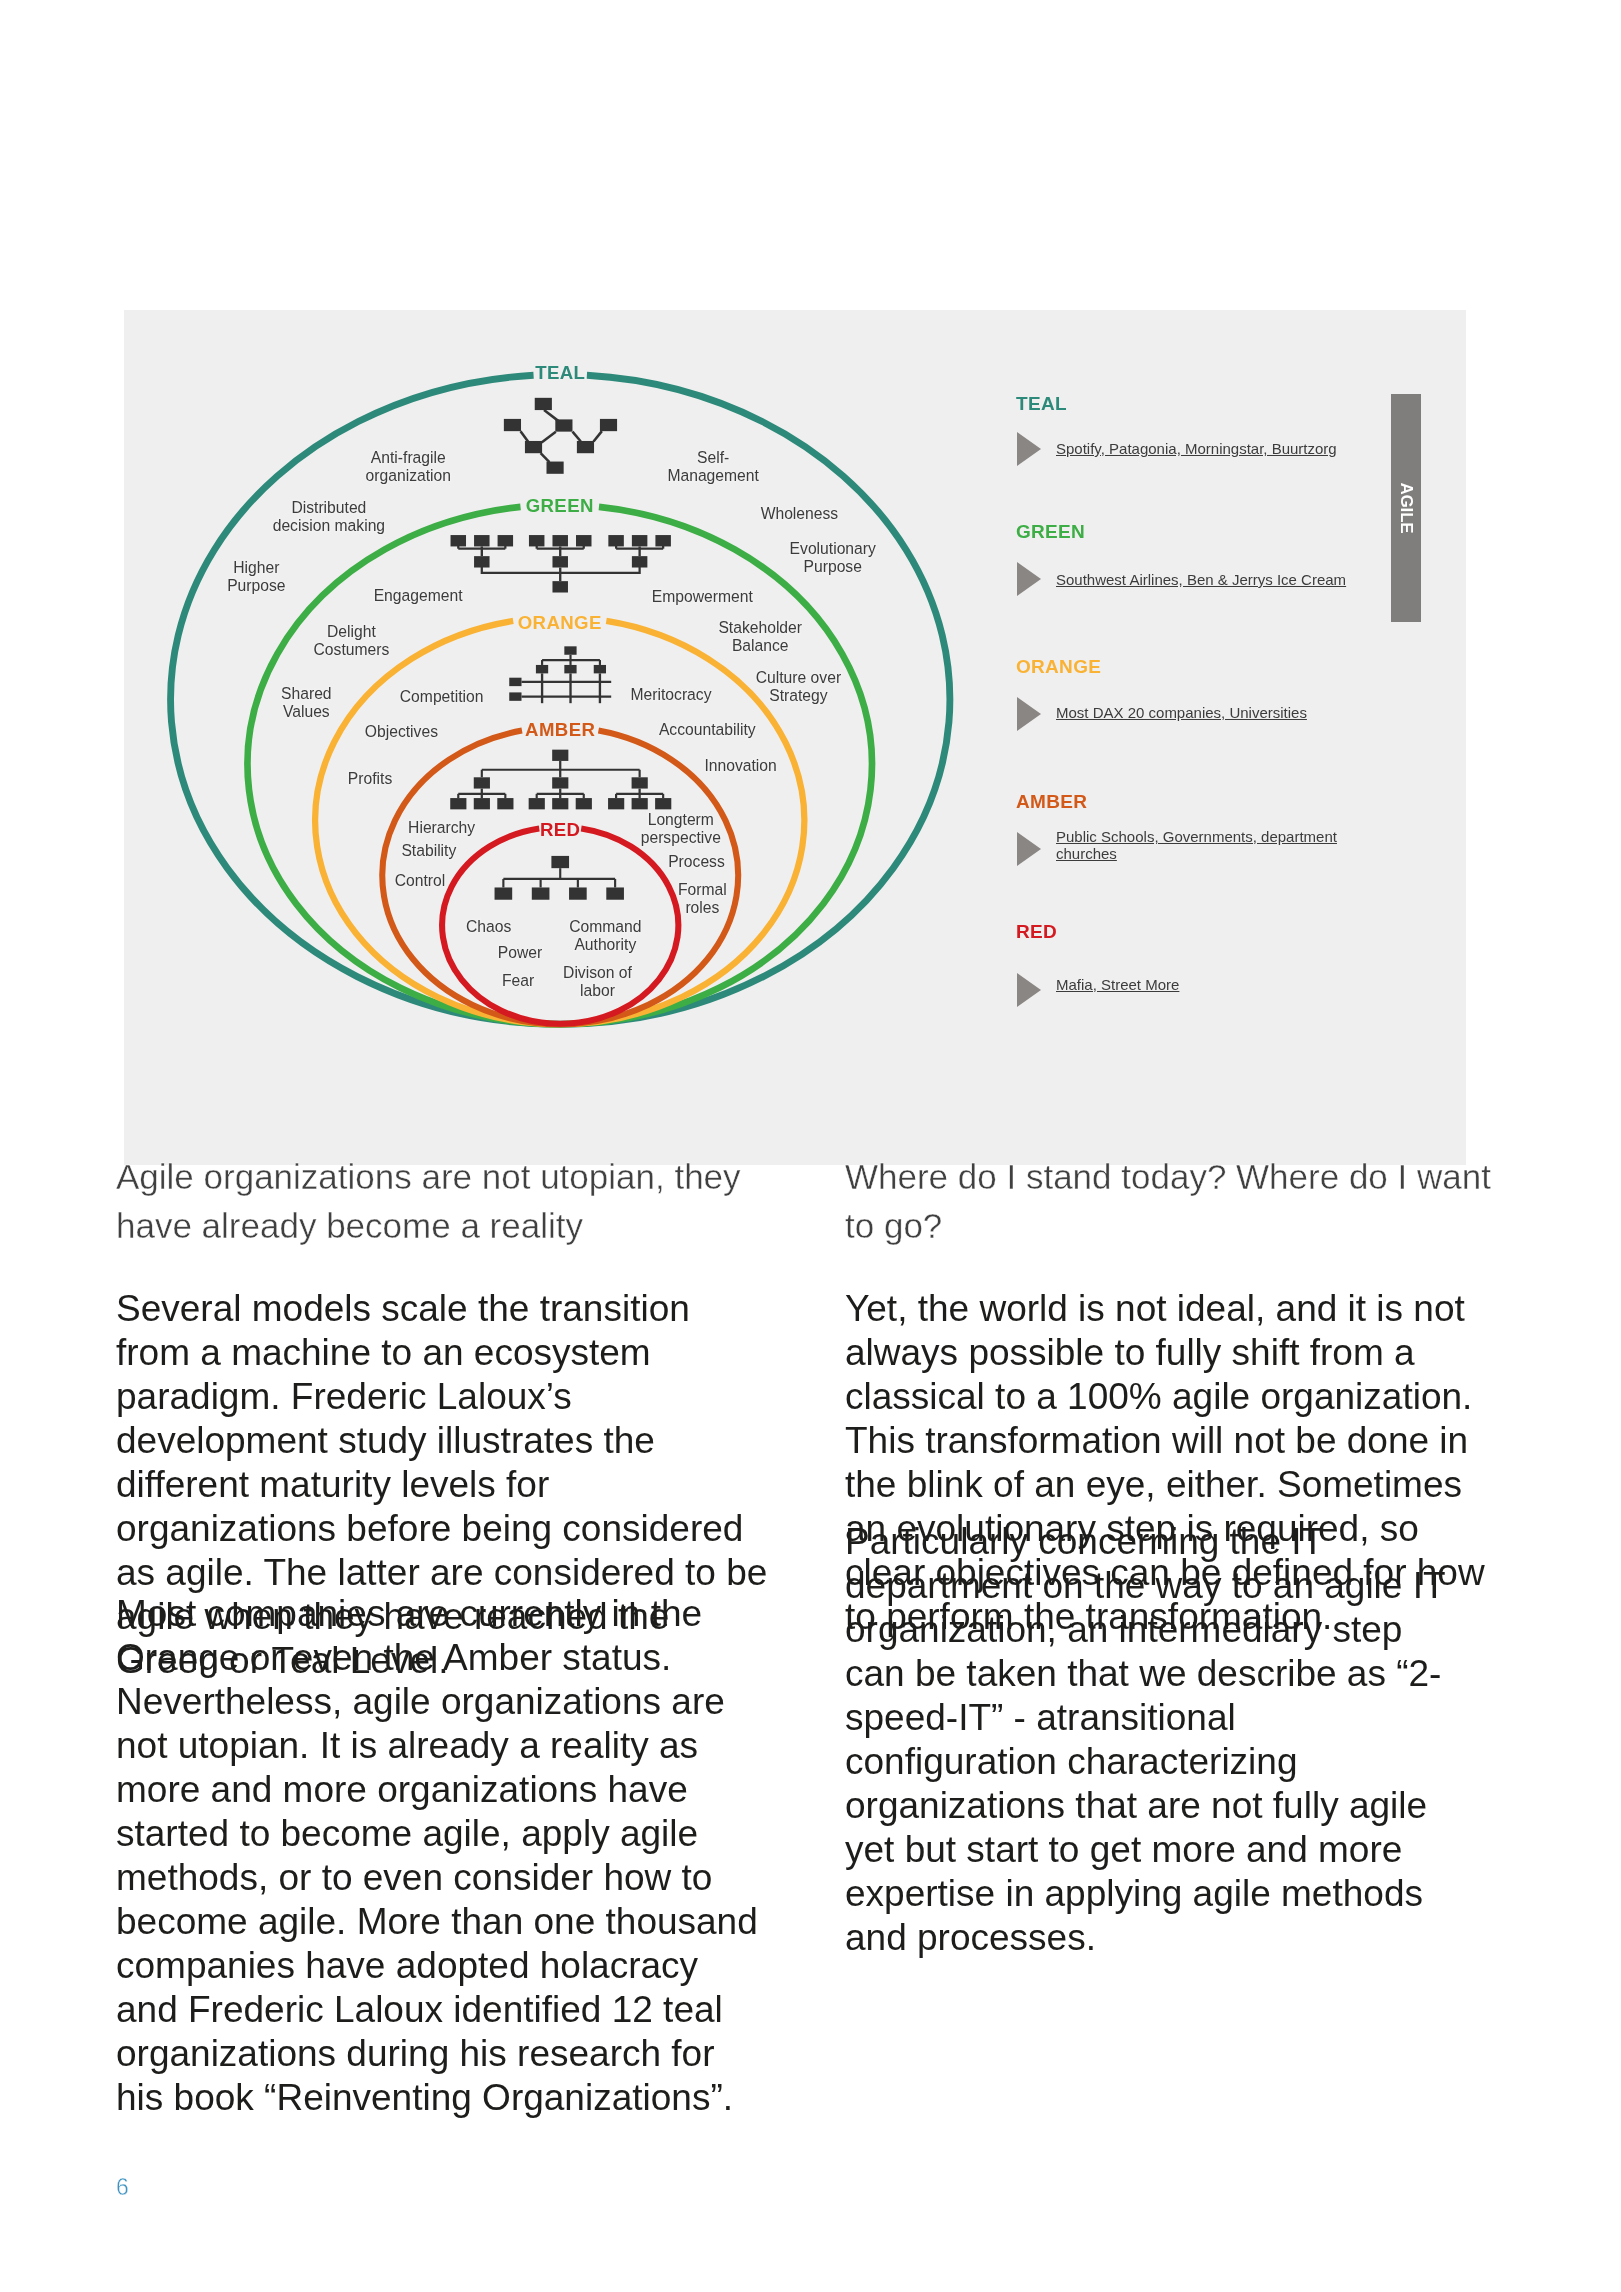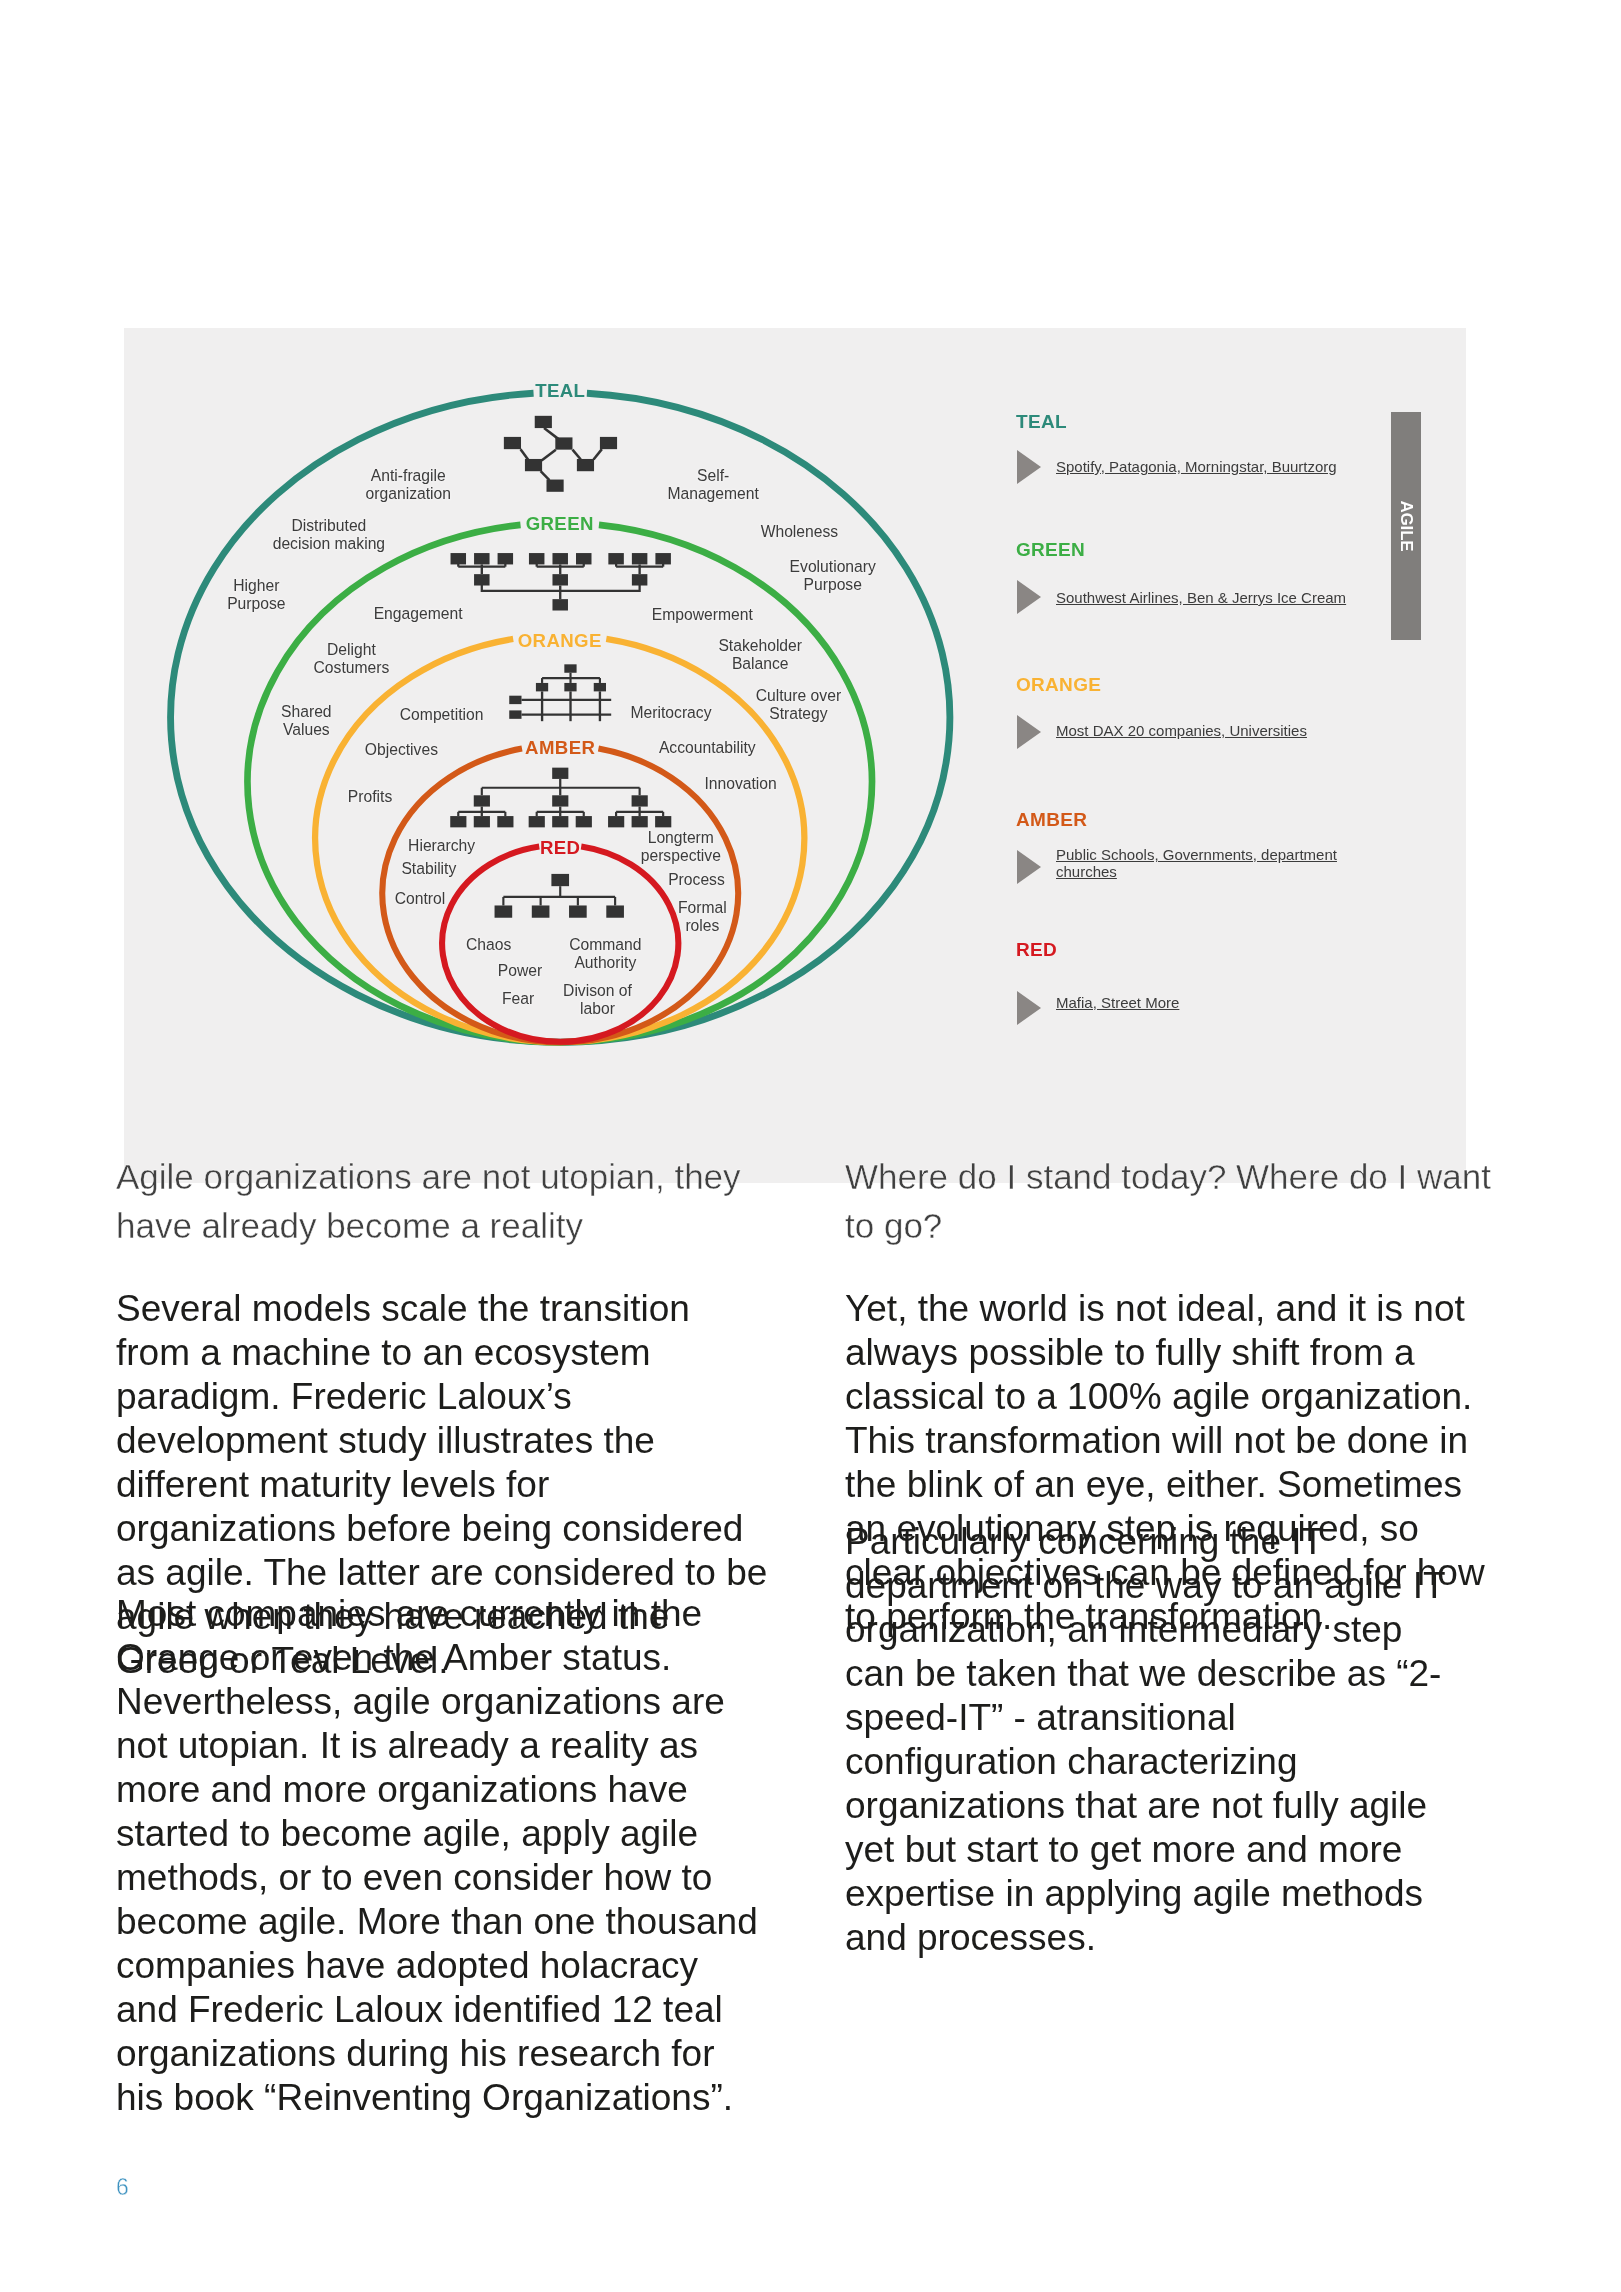--- a/index.html
+++ b/index.html
@@ -1,20 +1,20 @@
 <!DOCTYPE html>
 <html><head>
 <meta charset="utf-8">
 <style>
   html,body{margin:0;padding:0;}
   body{width:1621px;height:2293px;background:#ffffff;
        font-family:"Liberation Sans",sans-serif;}
   .page{position:relative;width:1621px;height:2293px;overflow:hidden;background:#fff;}
 
-  .figure{position:absolute;left:124px;top:328px;width:1342px;height:855px;background:#f0efef;}
+  .figure{position:absolute;left:124px;top:310px;width:1342px;height:855px;background:#f0efef;}
   .figure > svg{position:absolute;left:0;top:0;display:block;overflow:visible;}
   path.ring{fill:none;stroke-linecap:butt;}
   text.ringlabel{font-family:"Liberation Sans",sans-serif;font-size:19px;font-weight:700;
                  text-anchor:middle;letter-spacing:0.4px;}
   text.term{font-family:"Liberation Sans",sans-serif;font-size:16px;fill:#3c3c3c;text-anchor:middle;
                  paint-order:stroke;stroke:#f2f1f1;stroke-width:3.2px;stroke-linejoin:round;}
 
   .lg-title{position:absolute;font-size:19px;font-weight:700;letter-spacing:0.3px;line-height:19px;}
   .lg-arrow{position:absolute;width:0;height:0;
             border-left:24.5px solid #8a8684;border-top:17.6px solid transparent;border-bottom:17.6px solid transparent;}

